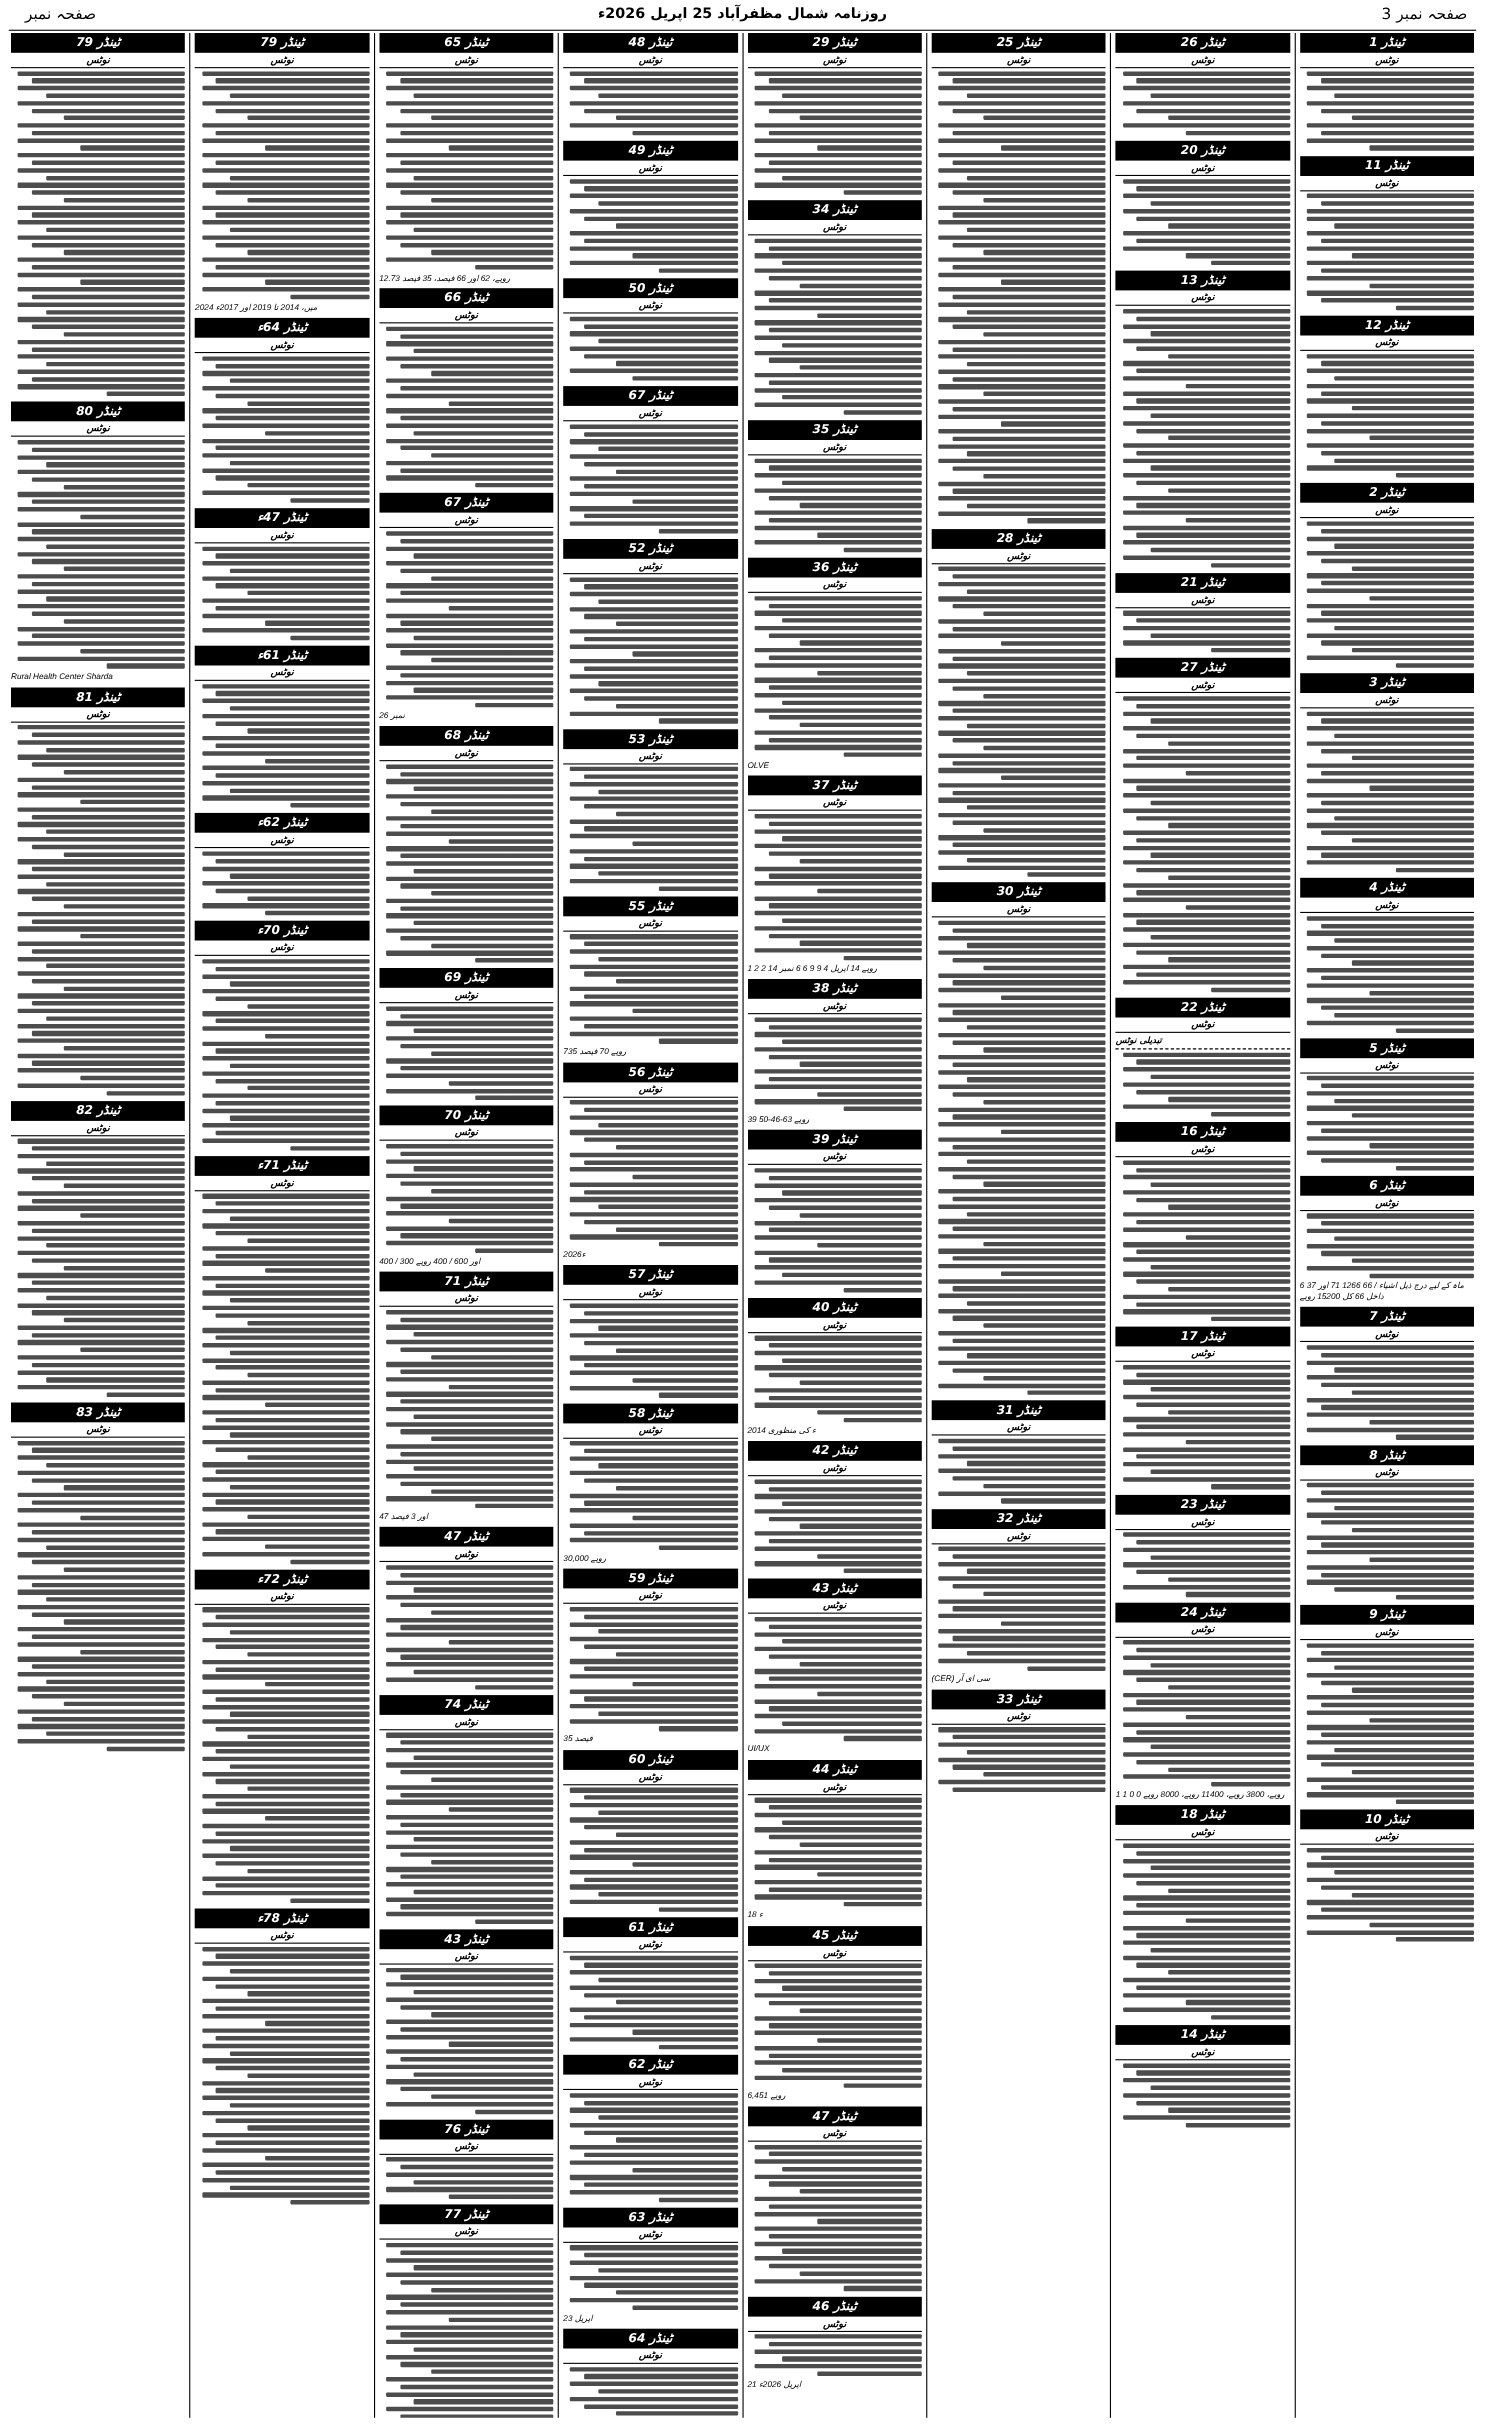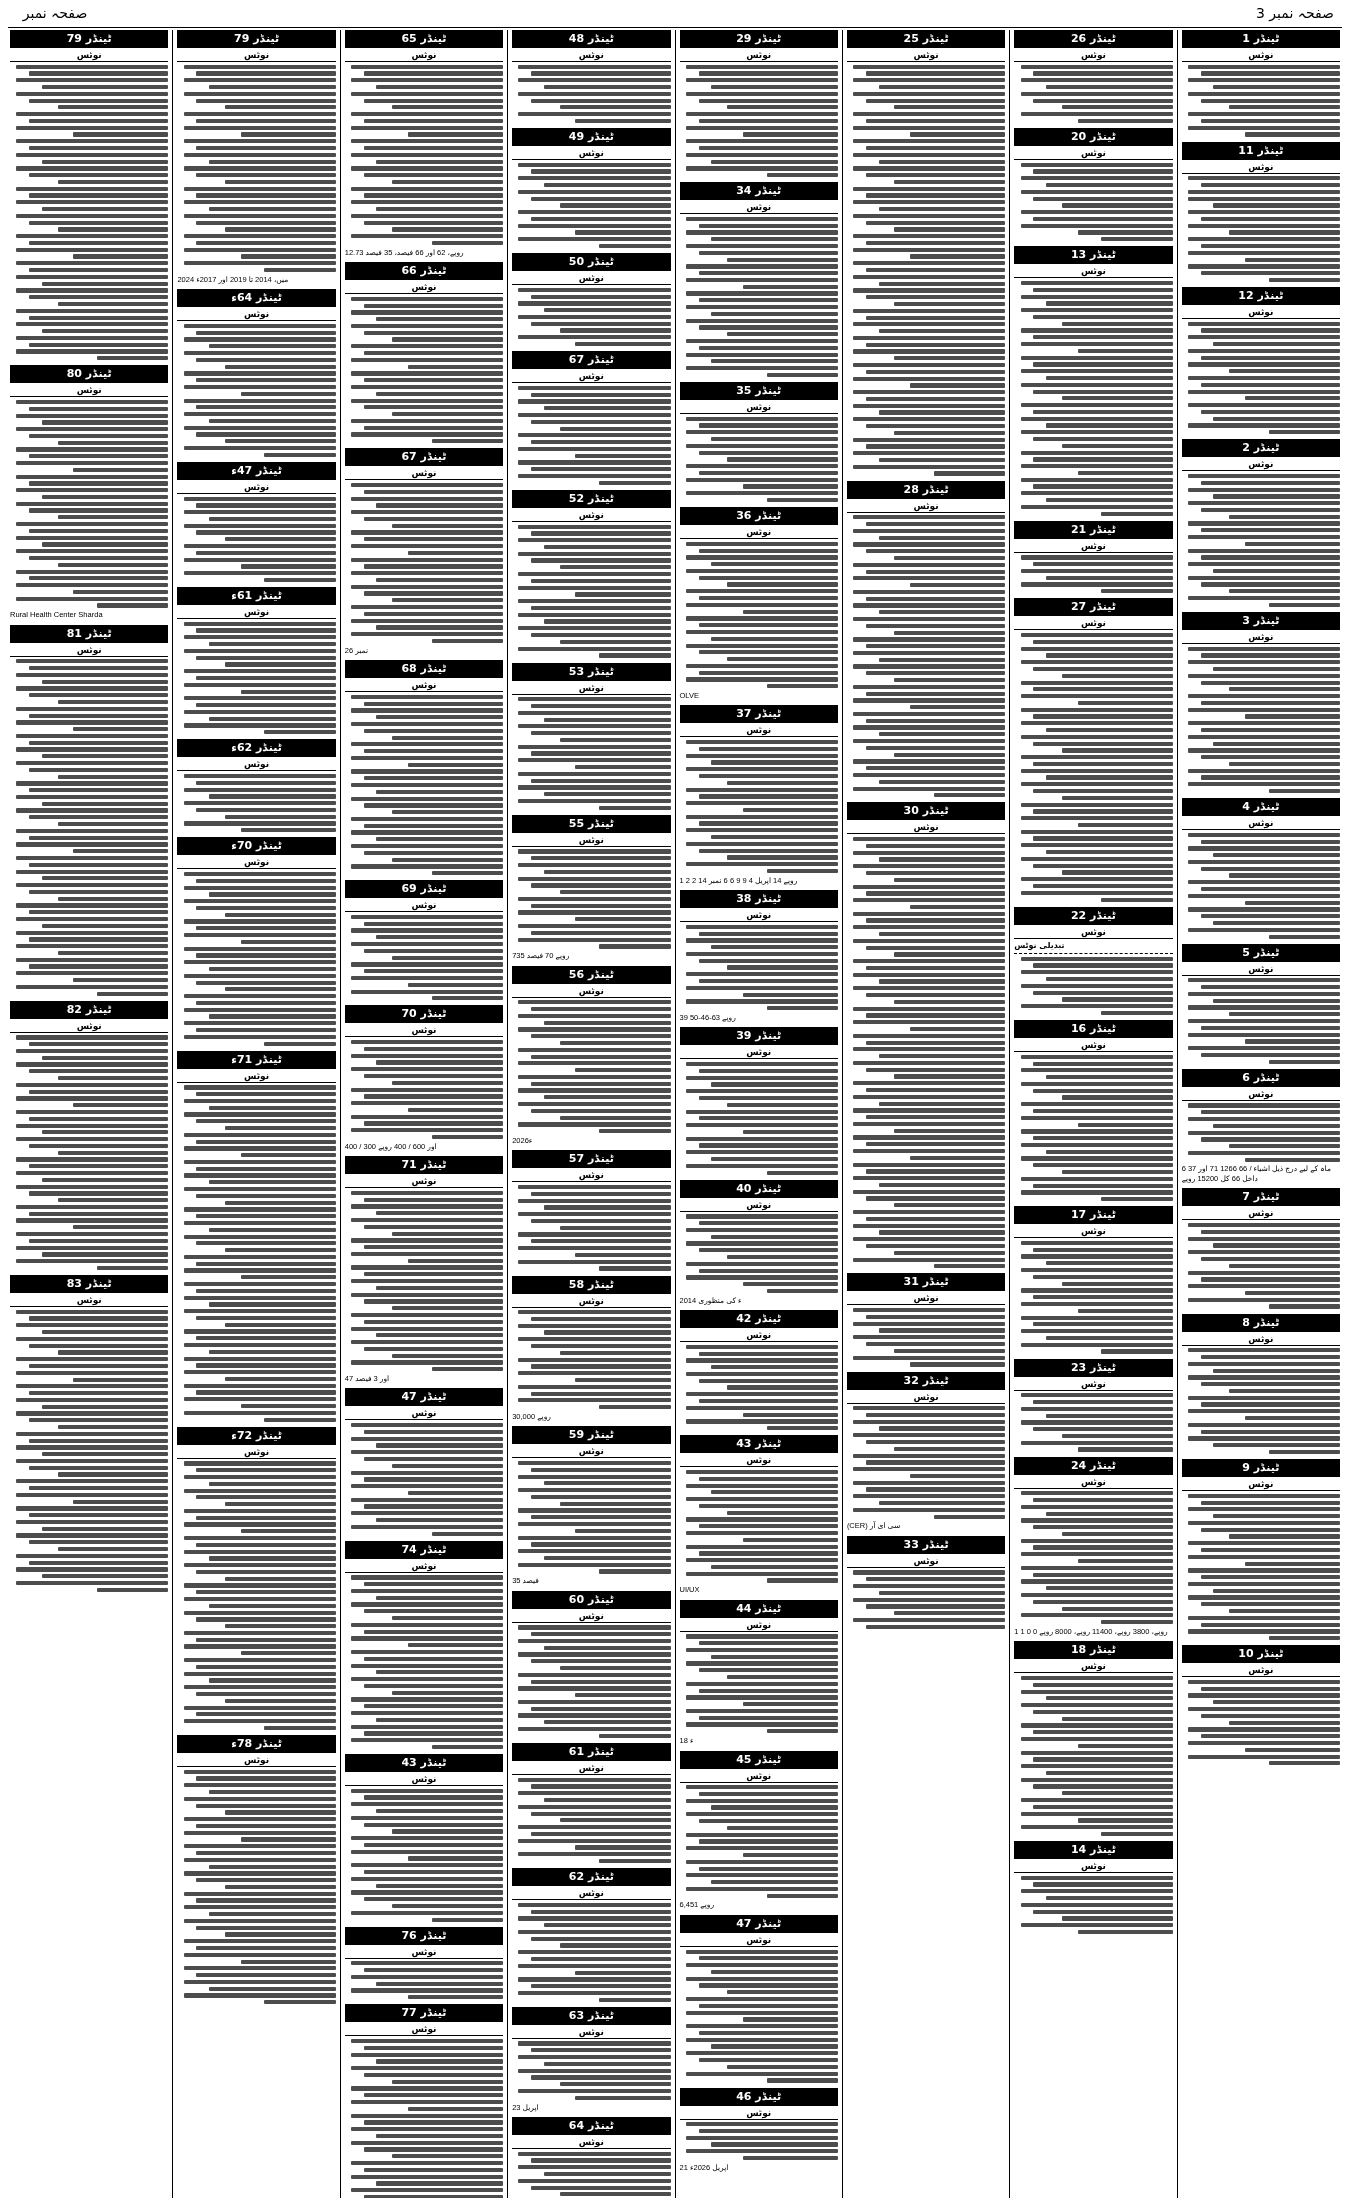--- a/index.html
+++ b/index.html
@@ -59,20 +59,21 @@
     gap: 0;
     height: 2168px;
   }
   .col {
     flex: 1 1 0;
     box-sizing: border-box;
     padding: 0 4px;
     border-left: 1px solid #000;
     overflow: hidden;
     direction: rtl;
+    font-style: italic;
   }
   .col:last-child { border-left: none; }
 
   
   .notice { margin-bottom: 5px; }
 
   .notice-head {
     background: #000;
     color: #fff;
     text-align: center;
@@ -133,20 +134,21 @@
     line-height: 9.5px;
   }
 </style>
 </head>
 <body>
 
 <div class="page">
 
   <div class="masthead">
     <div class="side">صفحہ نمبر 3</div>
+    <div class="center">روزنامہ شمال مظفرآباد 25 اپریل 2026ء</div>
     <div class="side">صفحہ نمبر</div>
   </div>
   <div class="rule"></div>
 
   <div class="cols" id="cols">
       <div class="col">
         <div class="notice">
           <div class="notice-head">ٹینڈر 1</div>
           <div class="notice-sub">نوٹس</div>
           <div class="body-text lines">

